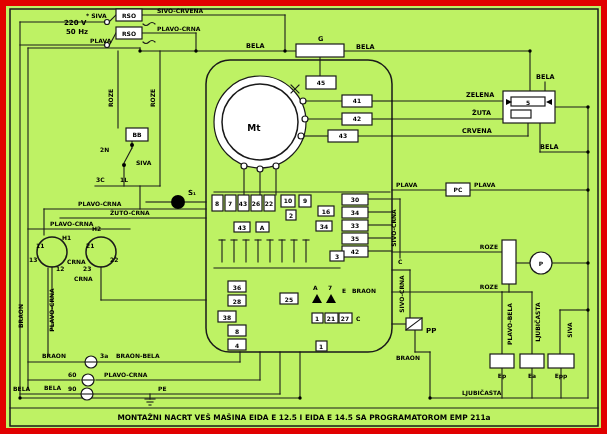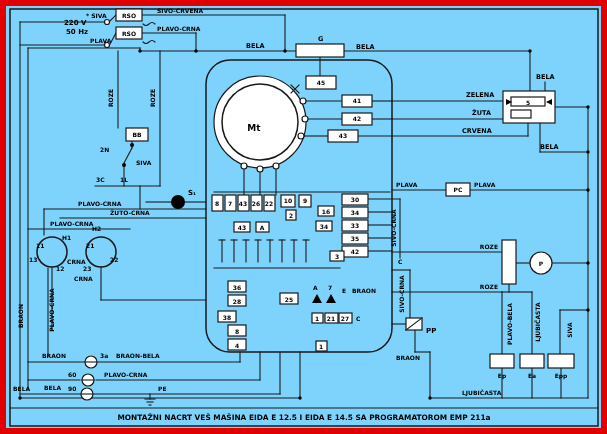--- a/index.html
+++ b/index.html
@@ -1,16 +1,16 @@
 <!DOCTYPE html>
 <html><head>
 <meta charset="utf-8">
 <style>
   html,body{margin:0;padding:0;background:#9a9a9a;}
-  .stage{width:607px;height:434px;position:relative;background:#7dd3fc;overflow:hidden;}
+  .stage{width:607px;height:434px;position:relative;background:#bef264;overflow:hidden;}
   svg{display:block}
   .w{stroke:#1a1a1a;stroke-width:1.1;fill:none;stroke-linecap:square}
   .bx{fill:#fff;stroke:#1a1a1a;stroke-width:1.2}
   .red{fill:none;stroke:#e10000;stroke-width:6}
   .frame{fill:none;stroke:#1a1a1a;stroke-width:1.5}
   text{font-family:"DejaVu Sans",sans-serif;fill:#000}
   .lb{font-size:6.5px;font-weight:700}
   .sm{font-size:6px;font-weight:700}
   .nm{font-size:6px;font-weight:700;text-anchor:middle}
   .md{font-size:7px;font-weight:700}

